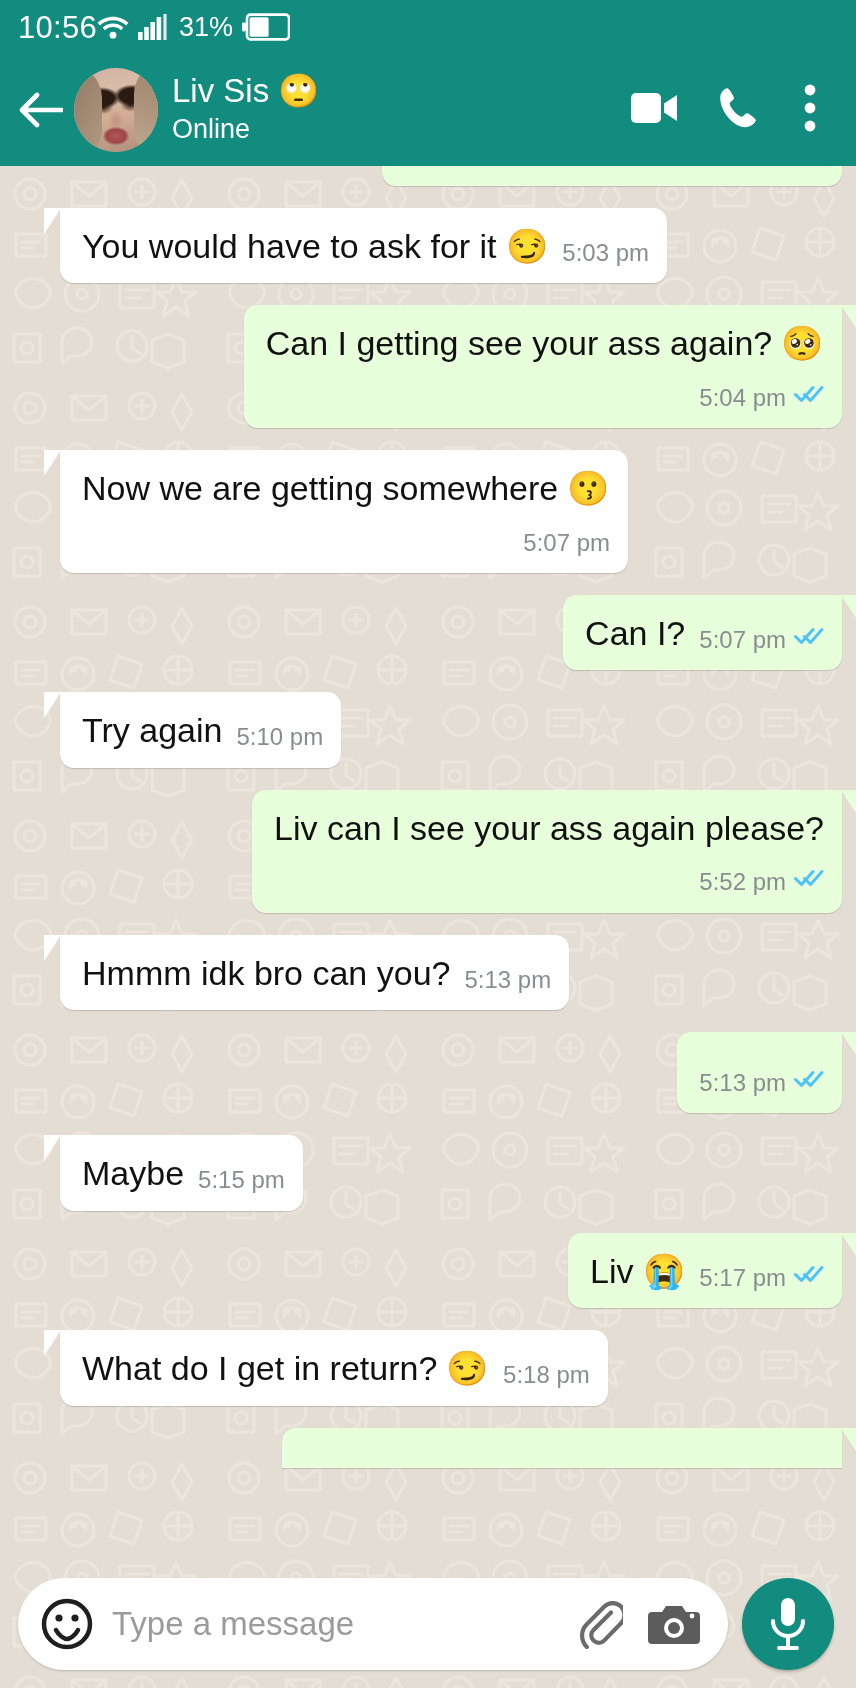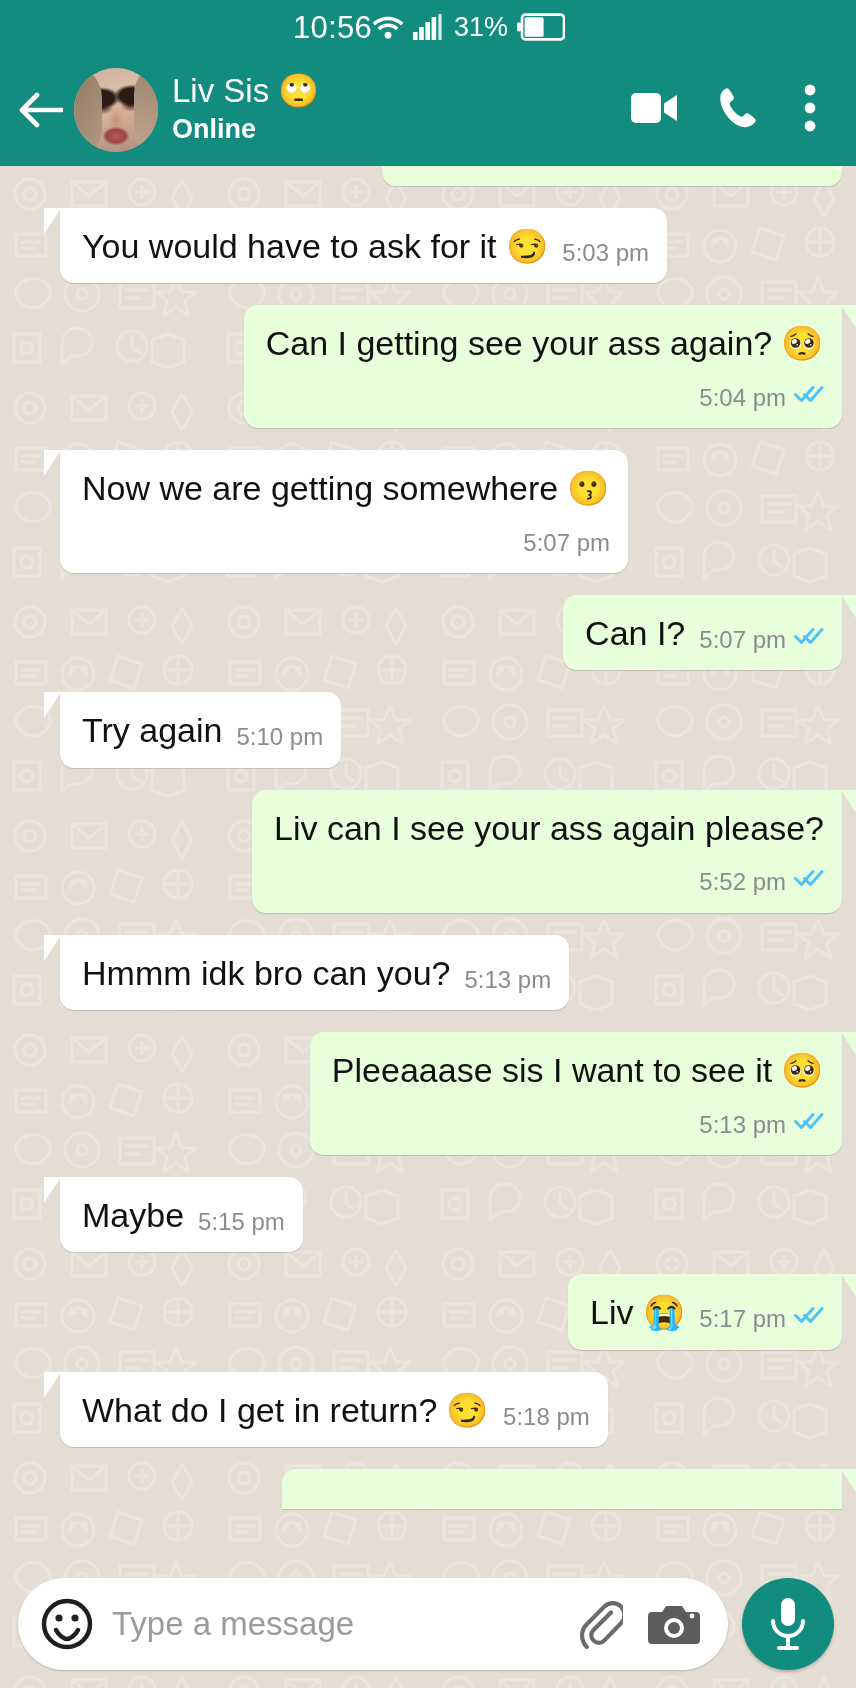--- a/index.html
+++ b/index.html
@@ -22,21 +22,21 @@
     flex-direction: column;
   }
 
   
   .status-bar {
     height: 54px;
     background: #128C7E;
     flex: 0 0 54px;
     display: flex;
     align-items: center;
-    justify-content: center;
+    justify-content: flex-start;
     padding: 0 16px 0 18px;
     color: #fff;
   }
   .status-clock {
     font-size: 31px;
     letter-spacing: 0.3px;
     line-height: 1;
   }
   .status-right {
     display: flex;
@@ -116,21 +116,21 @@
   .contact-name {
     font-size: 33px;
     font-weight: normal;
     line-height: 1.12;
     white-space: nowrap;
   }
   .contact-status {
     font-size: 27px;
     line-height: 1.25;
     margin-top: 3px;
-    font-weight: bold;
+    font-weight: normal;
   }
 
   .header-actions {
     display: flex;
     align-items: center;
     gap: 0px;
     flex: 0 0 auto;
   }
   .hdr-btn {
     width: 84px;
@@ -489,21 +489,20 @@
       <div class="row in">
         <div class="bubble in">
           <span class="txt">Hmmm idk bro can you?</span><span class="meta">
               <span>5:13 pm</span>
             </span>
         </div>
       </div>
 
       <div class="row out">
         <div class="bubble out">
-          <span class="txt">Pleeaaase sis I want to see it 🥺</span>
           <span class="meta block">
             <span>5:13 pm</span>
             <span>
               <svg class="ticks" viewBox="0 0 30 20" fill="none">
                 <path d="M1.5 11.5l6 6L19 4.5" stroke="#4FC3F7" stroke-width="3" stroke-linecap="round" stroke-linejoin="round"></path>
                 <path d="M10.5 11.5l6 6L28 4.5" stroke="#4FC3F7" stroke-width="3" stroke-linecap="round" stroke-linejoin="round"></path>
               </svg>
             </span>
           </span>
         </div>

